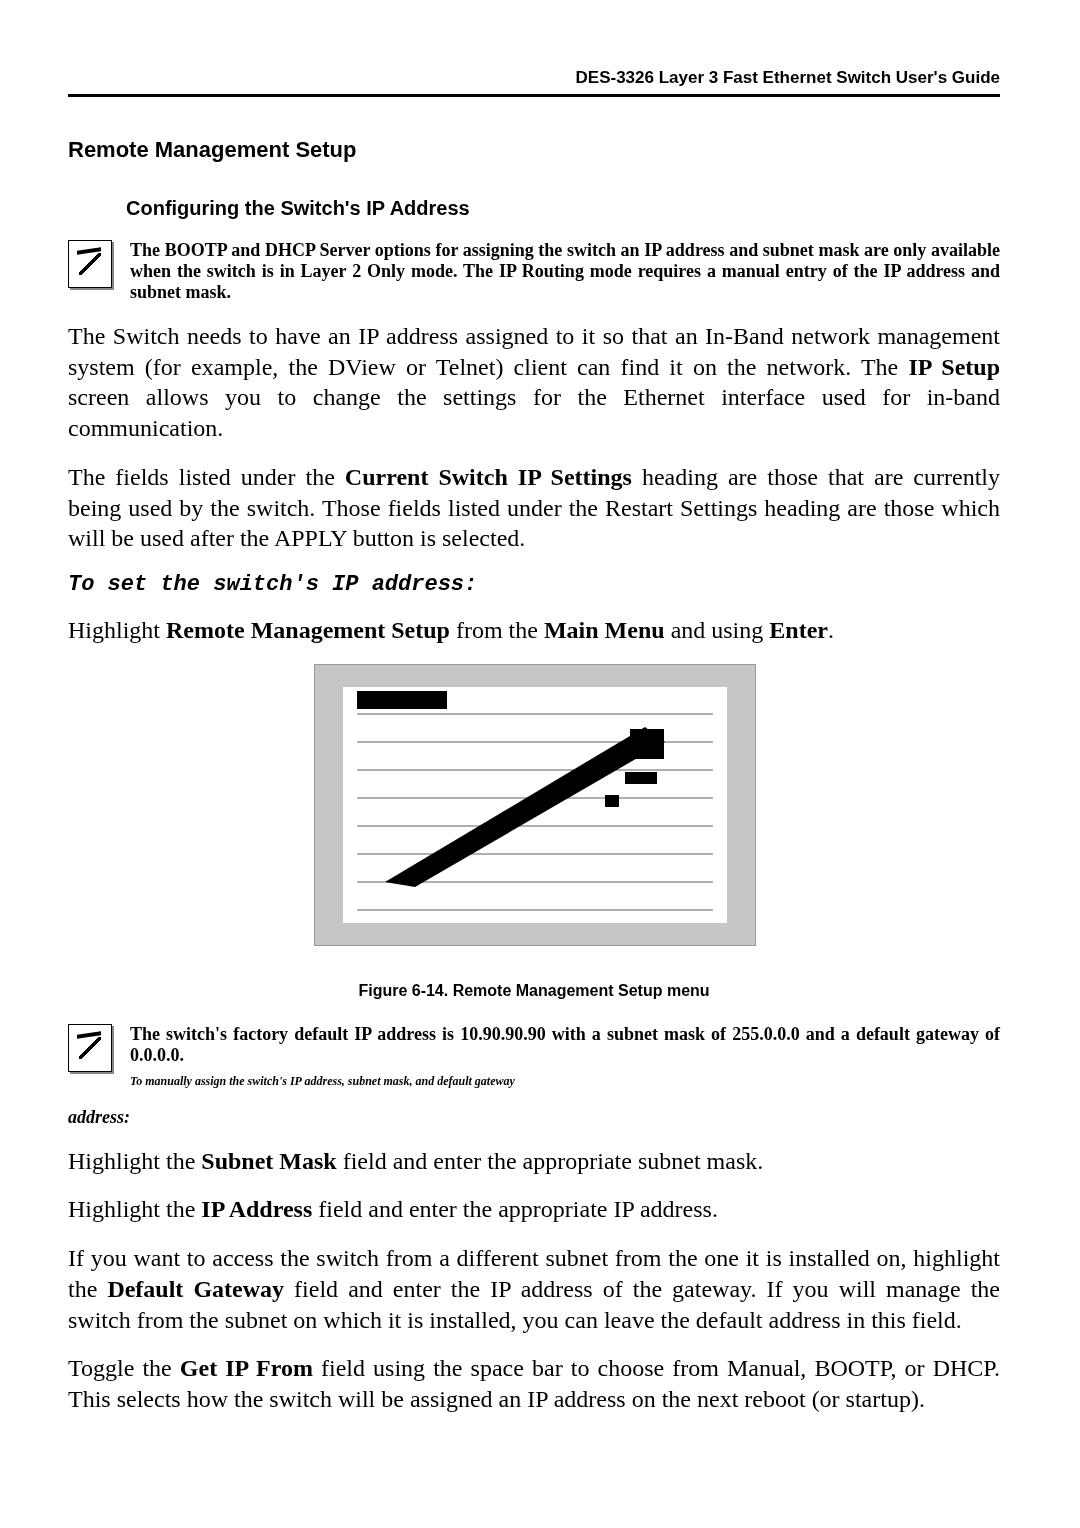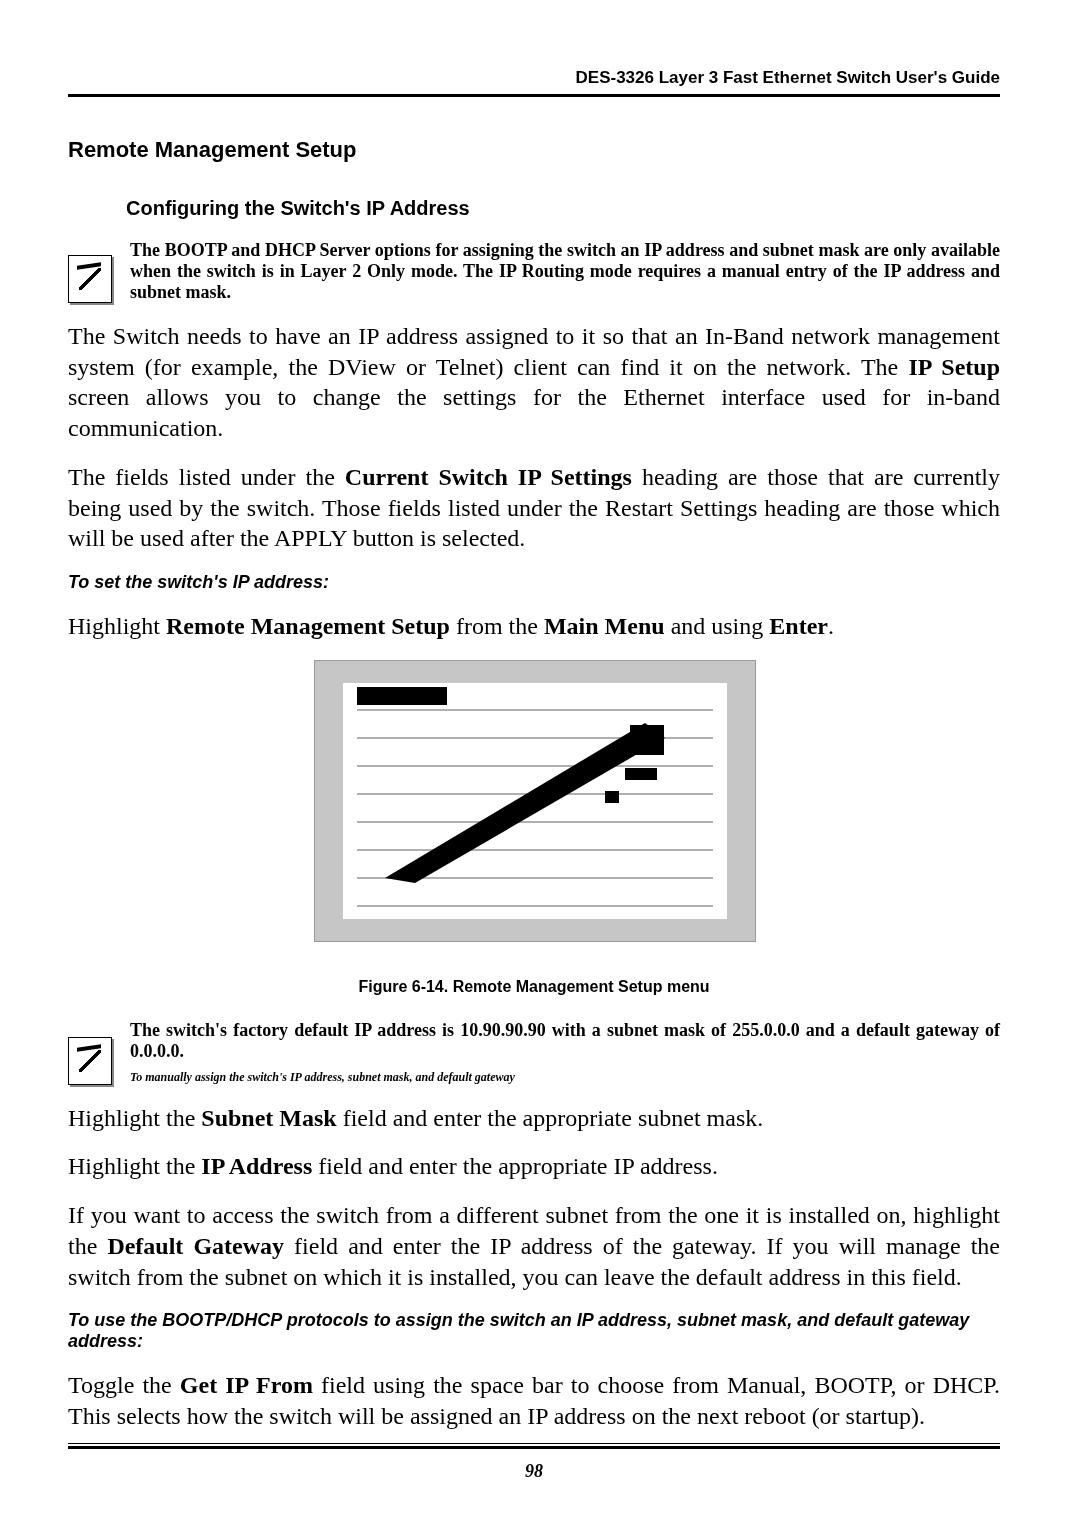--- a/index.html
+++ b/index.html
@@ -36,21 +36,21 @@
   }
   .h2 {
     font-family: Arial, Helvetica, sans-serif;
     font-weight: bold;
     font-size: 20px;
     margin-left: 58px;
     margin-bottom: 20px;
   }
   .note-block {
     display: flex;
-    align-items: flex-end;
+    align-items: flex-start;
     margin-bottom: 18px;
   }
   .note-icon {
     flex: 0 0 42px;
     height: 46px;
     border: 1px solid #000;
     margin-right: 18px;
     position: relative;
     background: #fff;
     box-shadow: 2px 2px 0 #888;
@@ -92,24 +92,24 @@
     text-align: justify;
     margin-bottom: 18px;
     line-height: 1.28;
   }
   .body-para .b {
     font-weight: bold;
   }
   .body-para .i {
   }
   .subhead {
-    font-family: Liberation Sans, sans-serif;
-    font-style: italic;
-    font-weight: bold;
-    font-size: 18px;
+    font-family: Liberation Mono, monospace;
+    font-style: italic;
+    font-weight: bold;
+    font-size: 22px;
     margin-bottom: 18px;
   }
   .figure-wrap {
     margin: 10px auto 24px auto;
     width: 440px;
   }
   .figure-box {
     width: 440px;
     height: 280px;
     background: #c6c6c6;
@@ -248,38 +248,33 @@
 
   <div class="note-block wide">
     <div class="note-icon">
         <div class="pen"></div>
       </div>
     <div class="note-text-wrap">
       <div class="note-text">The switch's factory default IP address is 10.90.90.90 with a subnet mask of 255.0.0.0 and a default gateway of 0.0.0.0.</div>
       <div class="note-continue">To manually assign the switch's IP address, subnet mask, and default gateway</div>
     </div>
   </div>
+  <div class="note-continue-addr">address:</div>
 
   <div class="body-para">
     <span>Highlight the </span><span class="b">Subnet Mask</span><span> field and enter the appropriate subnet mask.</span>
   </div>
 
   <div class="body-para">
     <span>Highlight the </span><span class="b">IP Address</span><span> field and enter the appropriate IP address.</span>
   </div>
 
   <div class="body-para">
     <span>If you want to access the switch from a different subnet from the one it is installed on, highlight the </span><span class="b">Default Gateway</span><span> field and enter the IP address of the gateway. If you will manage the switch from the subnet on which it is installed, you can leave the default address in this field.</span>
   </div>
 
-  <div class="subhead">To use the BOOTP/DHCP protocols to assign the switch an IP address, subnet mask, and default gateway address:</div>
 
   <div class="body-para">
     <span>Toggle the </span><span class="b">Get IP From</span><span> field using the space bar to choose from </span><span class="i">Manual</span><span>, </span><span class="i">BOOTP</span><span>, or </span><span class="i">DHCP</span><span>. This selects how the switch will be assigned an IP address on the next reboot (or startup).</span>
   </div>
 
-  <div class="footer-area">
-    <hr class="footer-rule-thin">
-    <hr class="footer-rule-thick">
-    <div class="page-number">98</div>
-  </div>
 
 </div>
 
 </body></html>

